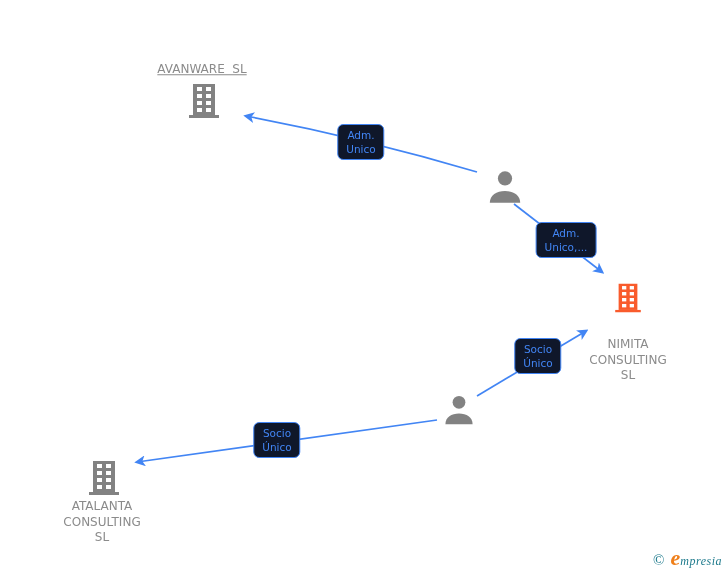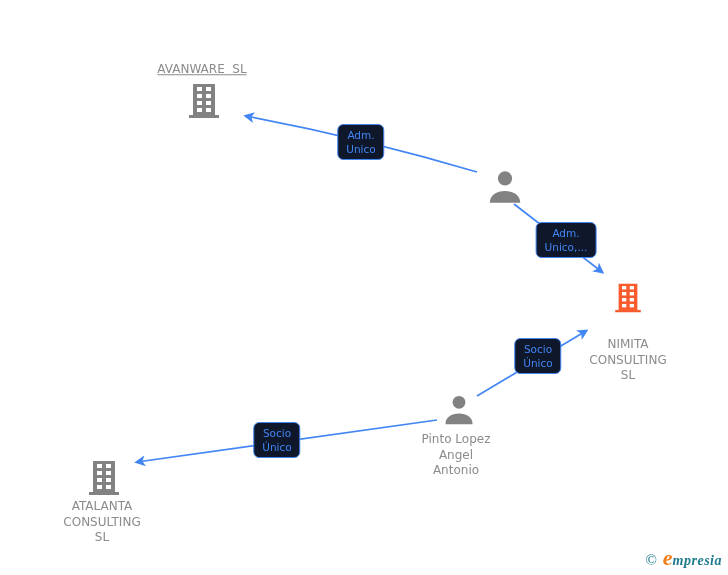--- a/index.html
+++ b/index.html
@@ -24,21 +24,21 @@
     color:var(--edge,#4285f4);font-size:10.5px;line-height:14px;
     padding:3px 8px;text-align:center;white-space:pre;
   }
   .logo{
     position:absolute;right:6px;bottom:4px;
     font-family:"Liberation Serif","DejaVu Serif",serif;
     display:flex;align-items:baseline;cursor:pointer;
   }
   .logo-copy{color:var(--logo-teal,#1d7a8c);font-size:15px;margin-right:6px;}
   .logo-e{color:var(--logo-orange,#ef7f1a);font-style:italic;font-size:22px;font-weight:bold;}
-  .logo-rest{color:var(--logo-teal,#1d7a8c);font-style:italic;font-size:14px;letter-spacing:0.5px;font-weight:bold;}
+  .logo-rest{color:var(--logo-teal,#1d7a8c);font-style:italic;font-size:12px;letter-spacing:0.5px;}
 </style>
 </head>
 <body>
 
 <div id="stage">
   <svg id="edge-layer" xmlns="http://www.w3.org/2000/svg">
     <defs>
       <marker id="arrowhead" viewBox="0 0 10 10" refX="7.5" refY="5" markerWidth="6.5" markerHeight="6.5" orient="auto">
         <path id="arrowhead-path" d="M0,0 L10,5 L0,10 L2.6,5 z" fill="#4285f4"></path>
       </marker>
@@ -99,23 +99,20 @@
     </div>
     <div class="node-label" style="left: 628px; top: 345px; margin-top: 15px;">NIMITA
 CONSULTING
 SL</div>
     <div class="node-icon gray" style="left: 459px; top: 410px; width: 34px; height: 34px;">
       <svg viewBox="0 0 24 24" xmlns="http://www.w3.org/2000/svg">
   <circle cx="12" cy="6.6" r="4.5" fill="currentColor"></circle>
   <path d="M2.4 22c0-4.9 4.3-7.5 9.6-7.5s9.6 2.6 9.6 7.5z" fill="currentColor"></path>
       </svg>
     </div>
-    <div class="node-label" style="left: 456px; top: 455px;">Pinto Lopez
-Angel
-Antonio</div>
     <div class="node-icon gray" style="left: 104px; top: 478px; width: 30px; height: 35px;">
       <svg viewBox="0 0 30 34" xmlns="http://www.w3.org/2000/svg">
     <rect x="4" y="0" width="22" height="31" fill="currentColor"></rect>
     <rect x="0" y="31" width="30" height="3" fill="currentColor"></rect>
         <rect x="8" y="3" width="5" height="4" fill="#fff"></rect>
         <rect x="17" y="3" width="5" height="4" fill="#fff"></rect>
         <rect x="8" y="10" width="5" height="4" fill="#fff"></rect>
         <rect x="17" y="10" width="5" height="4" fill="#fff"></rect>
         <rect x="8" y="17" width="5" height="4" fill="#fff"></rect>
         <rect x="17" y="17" width="5" height="4" fill="#fff"></rect>

